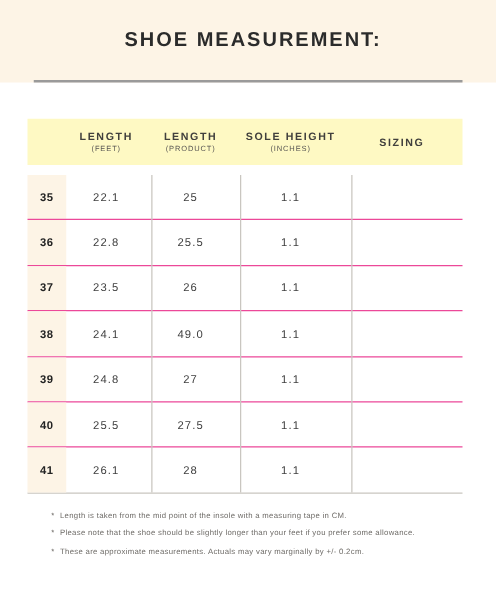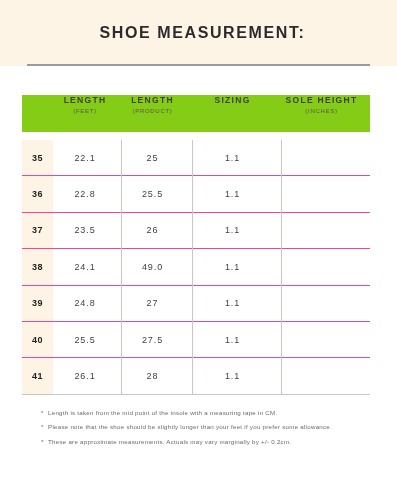--- a/index.html
+++ b/index.html
@@ -54,23 +54,23 @@
   .table-wrap {
     position: absolute;
     left: 22px;
     top: 95px;
     width: 348px;
   }
 
   .col-head-band {
     position: relative;
     height: 37px;
-    background: #84cc16;
-    display: flex;
-    align-items: flex-start;
+    background: #fef9c3;
+    display: flex;
+    align-items: center;
   }
   .col-head {
     display: flex;
     flex-direction: column;
     align-items: center;
     justify-content: center;
     box-sizing: border-box;
   }
   .col-head .ch-main {
     font-size: 8.5px;
@@ -190,26 +190,26 @@
       <span class="ch-main"></span>
     </div>
     <div class="col-head c-feet">
       <span class="ch-main">LENGTH</span>
       <span class="ch-sub">(FEET)</span>
     </div>
     <div class="col-head c-prod">
       <span class="ch-main">LENGTH</span>
       <span class="ch-sub">(PRODUCT)</span>
     </div>
-    <div class="col-head c-sizing">
-      <span class="ch-main">SIZING</span>
-    </div>
     <div class="col-head c-sole">
       <span class="ch-main">SOLE HEIGHT</span>
       <span class="ch-sub">(INCHES)</span>
+    </div>
+    <div class="col-head c-sizing">
+      <span class="ch-main">SIZING</span>
     </div>
   </div>
 
   <div class="grid">
 
     <div class="row">
       <div class="cell cell-size c-size">35</div>
       <div class="cell c-feet">22.1</div>
       <div class="cell c-prod">25</div>
       <div class="cell c-sole">1.1</div>

